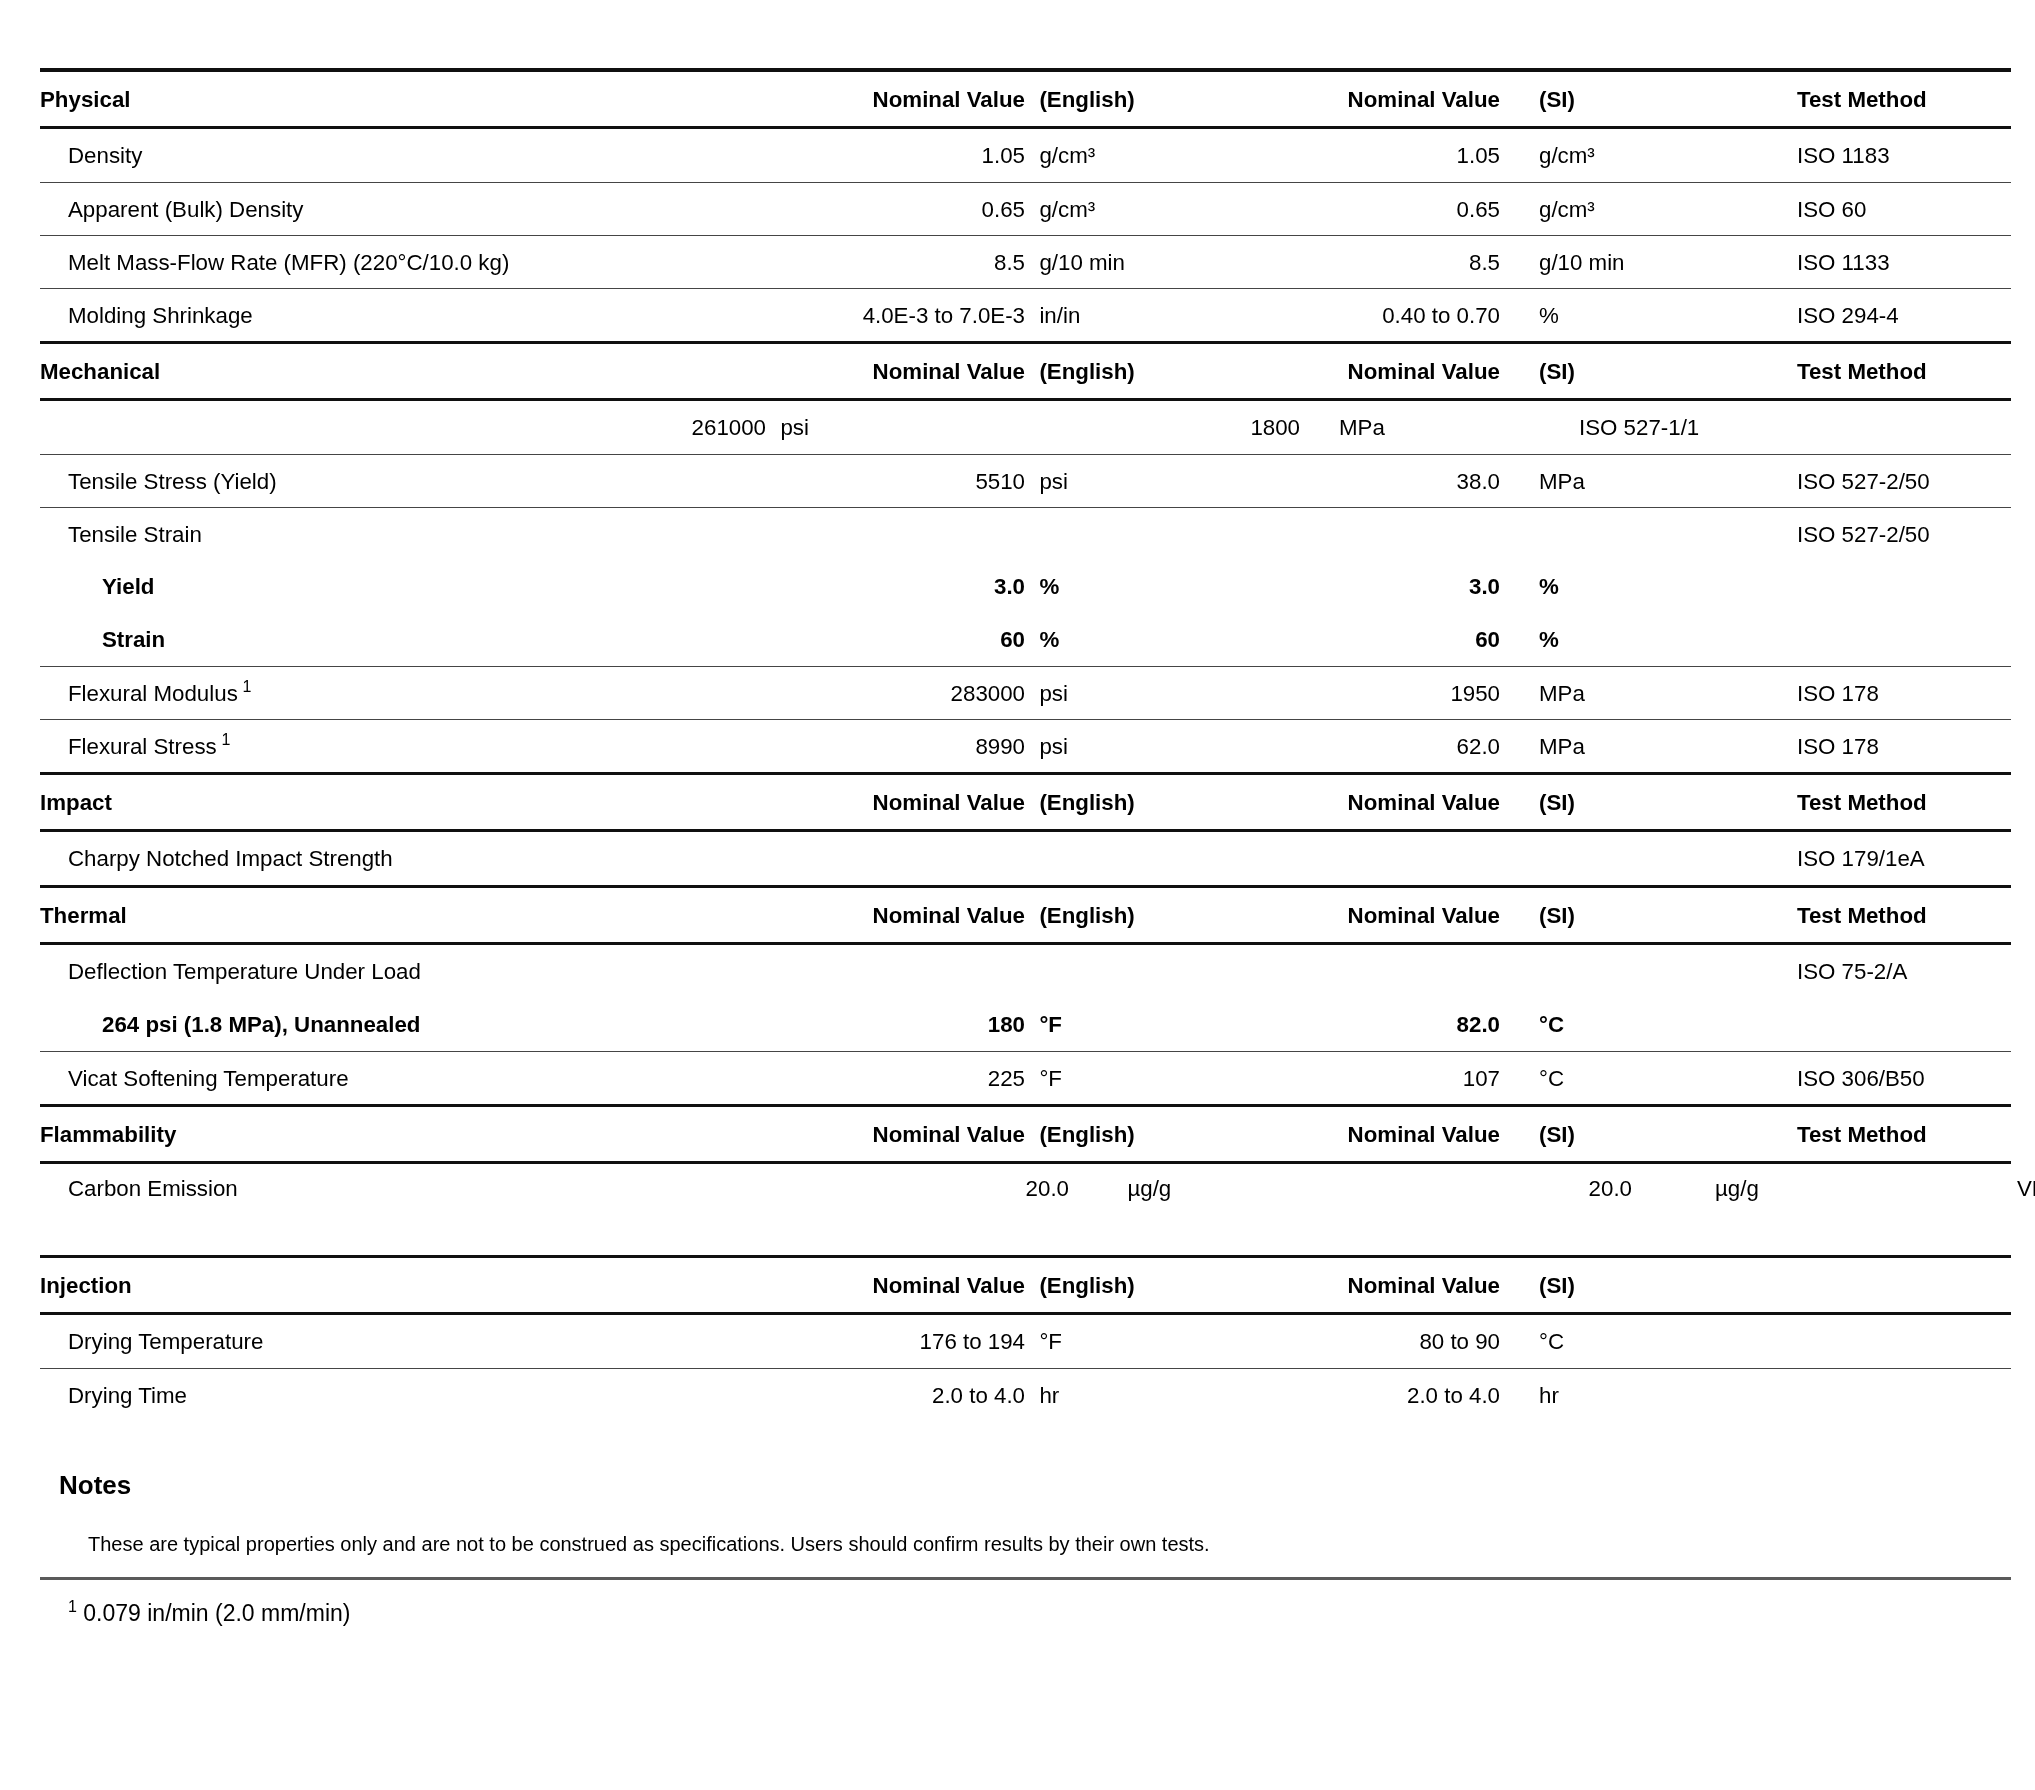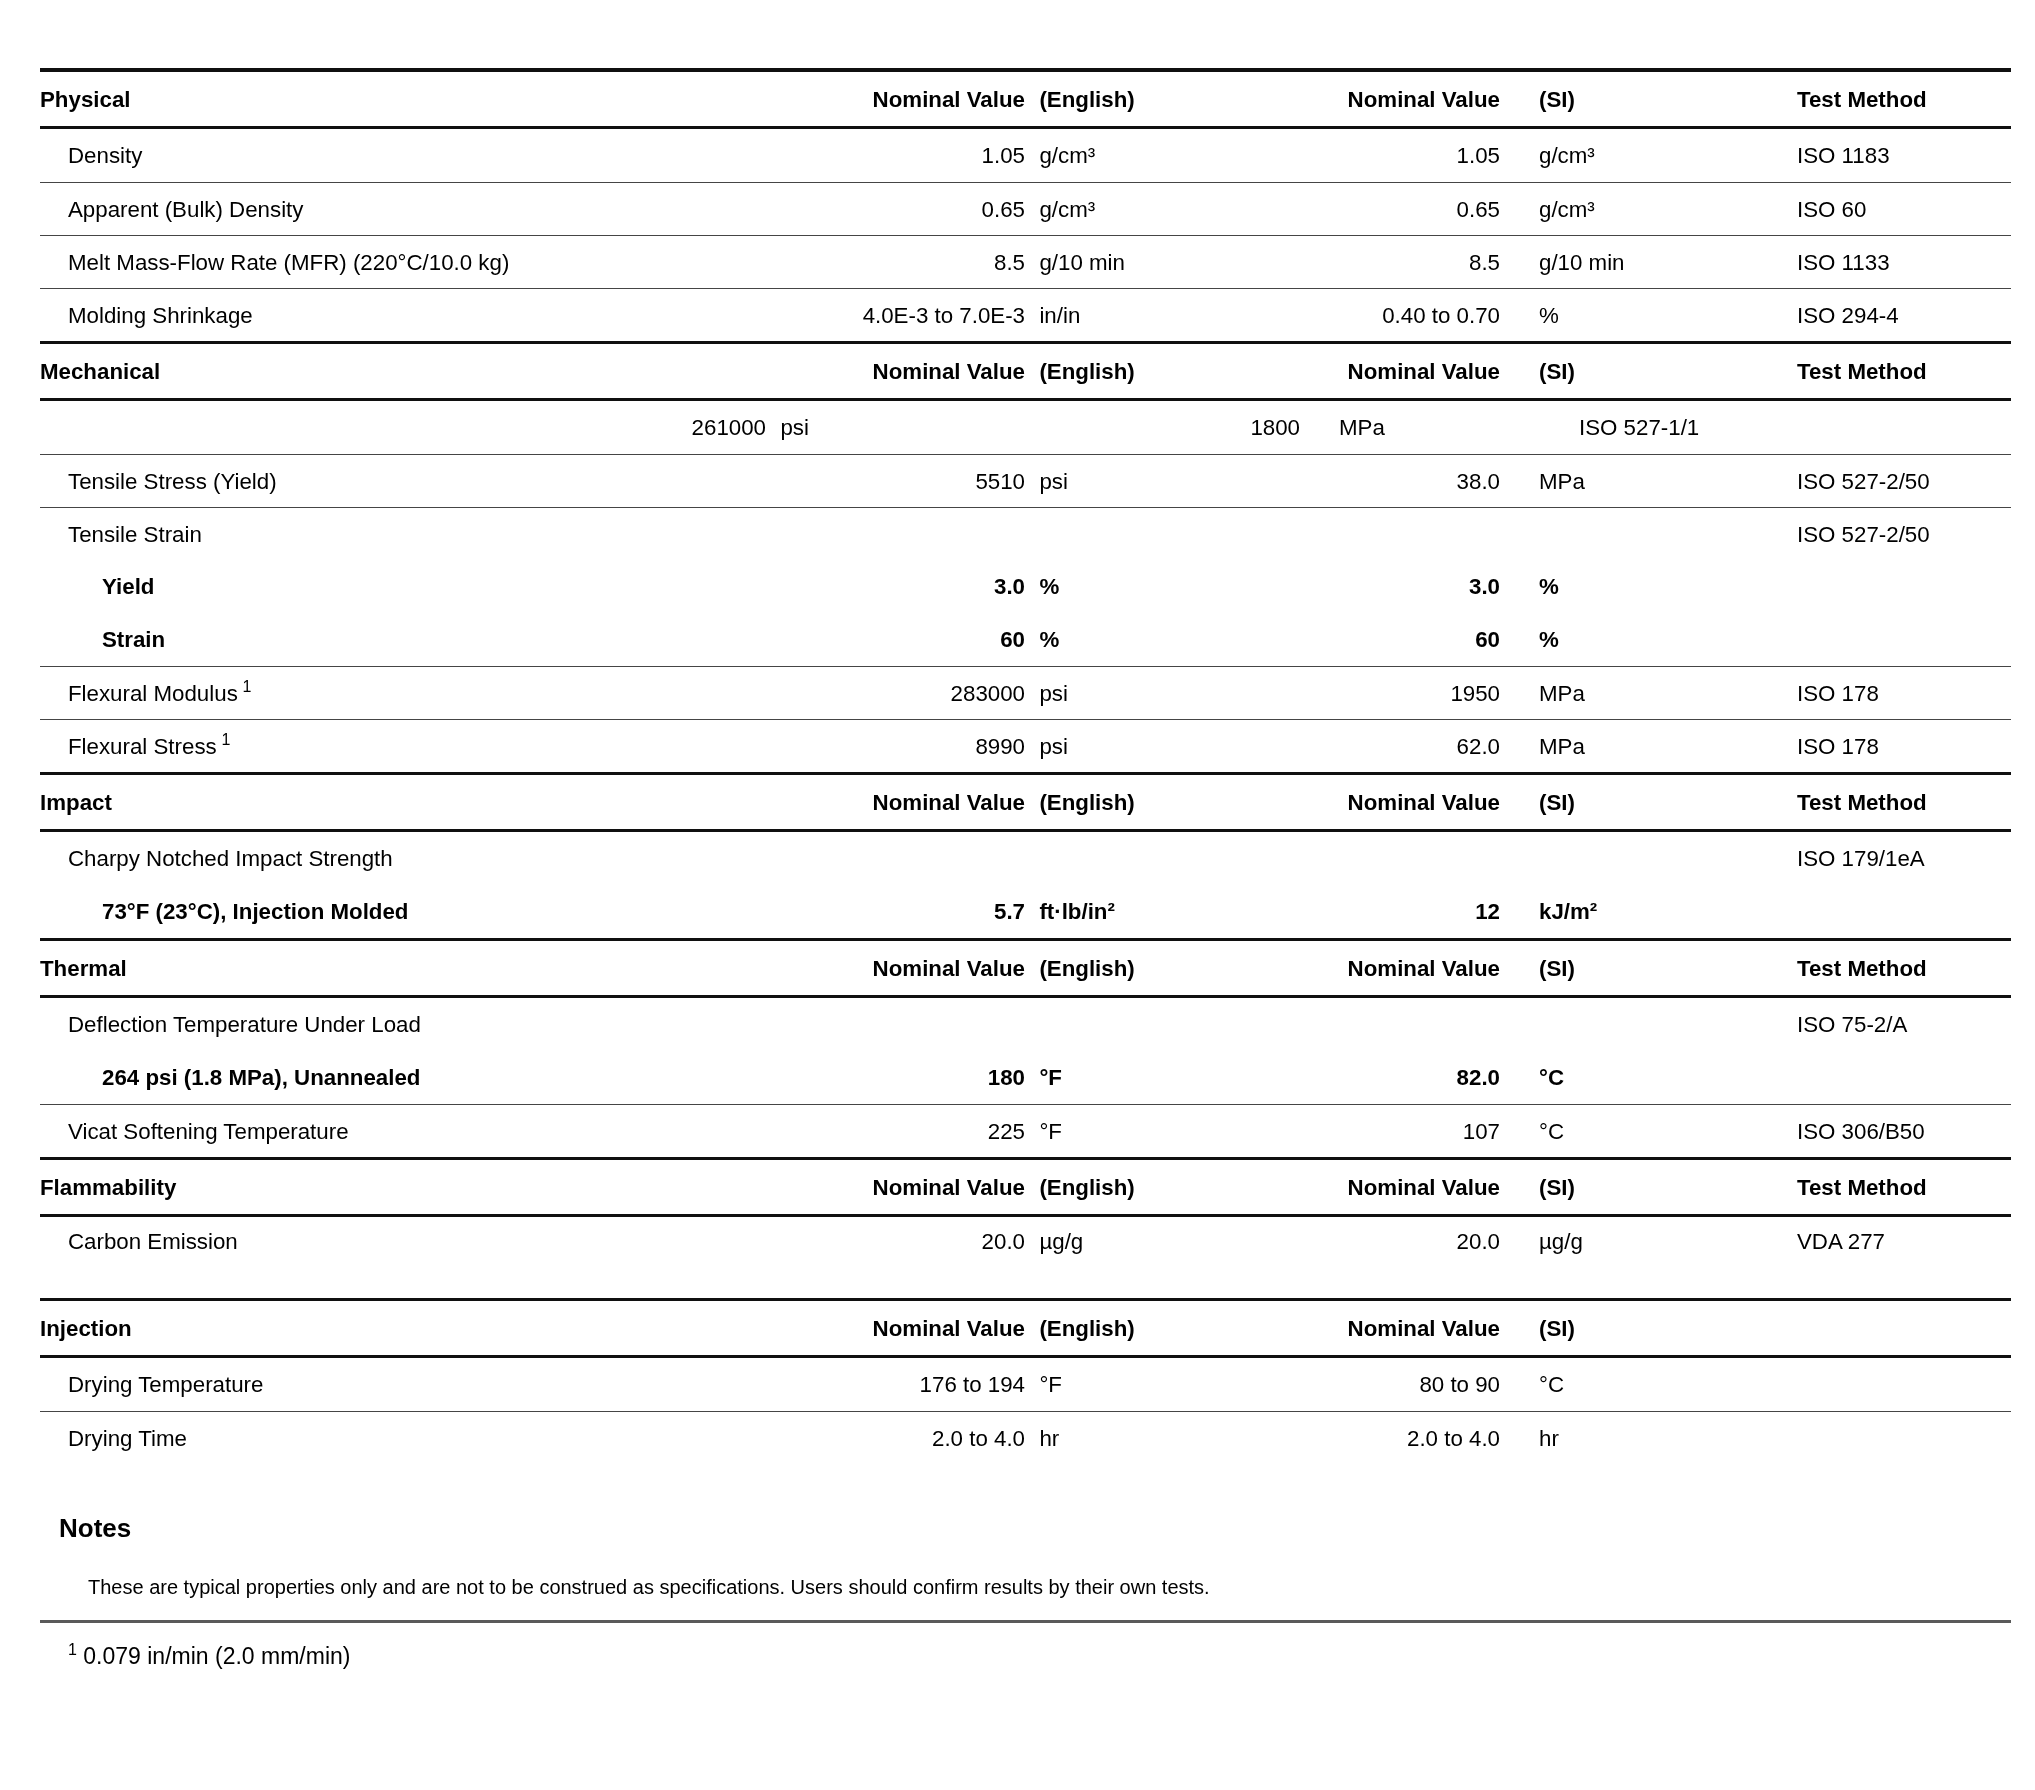--- a/index.html
+++ b/index.html
@@ -34,21 +34,21 @@
     font-size: 22.3px;
     line-height: 27px;
   }
   .section-header .trow {
     font-weight: bold;
     min-height: 54px;
   }
   .section-header { border-bottom: 3.2px solid #101010; }
   .drow + .drow { border-top: 1.6px solid #454545; }
   .drow.merge-up { border-top: none !important; font-weight: bold; }
-  .drow.tall { padding-bottom: 32px; }
+  .drow.tall { padding-bottom: 42px; gap: 44px; }
   .cell { padding-top: 11.2px; padding-bottom: 11.2px; }
   .c-label { padding-left: 0; }
   .indent-1 .c-label { padding-left: 28px; }
   .indent-2 .c-label { padding-left: 62px; }
   .c-engval, .c-sival { text-align: right; }
   .c-engunit { padding-left: 14.4px; }
   .c-siunit  { padding-left: 39px; }
   .c-method  { padding-left: 79px; }
   sup.fnmark {
     font-size: 16px;
@@ -211,28 +211,20 @@
           </div>
         </div>
         <div class="trow drow indent-1">
           <div class="cell c-label"><span>Charpy Notched Impact Strength</span></div>
           <div class="cell c-engval"></div>
           <div class="cell c-engunit"></div>
           <div class="cell c-sival"></div>
           <div class="cell c-siunit"></div>
           <div class="cell c-method">ISO 179/1eA</div>
         </div>
-        <div class="trow drow indent-2 merge-up">
-          <div class="cell c-label"><span>73°F (23°C), Injection Molded</span></div>
-          <div class="cell c-engval">5.7</div>
-          <div class="cell c-engunit">ft·lb/in²</div>
-          <div class="cell c-sival">12</div>
-          <div class="cell c-siunit">kJ/m²</div>
-          <div class="cell c-method"></div>
-        </div>
       </div>
       <div class="section">
         <div class="section-header">
           <div class="trow">
             <div class="cell c-label">Thermal</div>
             <div class="cell c-engval">Nominal Value</div>
             <div class="cell c-engunit">(English)</div>
             <div class="cell c-sival">Nominal Value</div>
             <div class="cell c-siunit">(SI)</div>
             <div class="cell c-method">Test Method</div>

